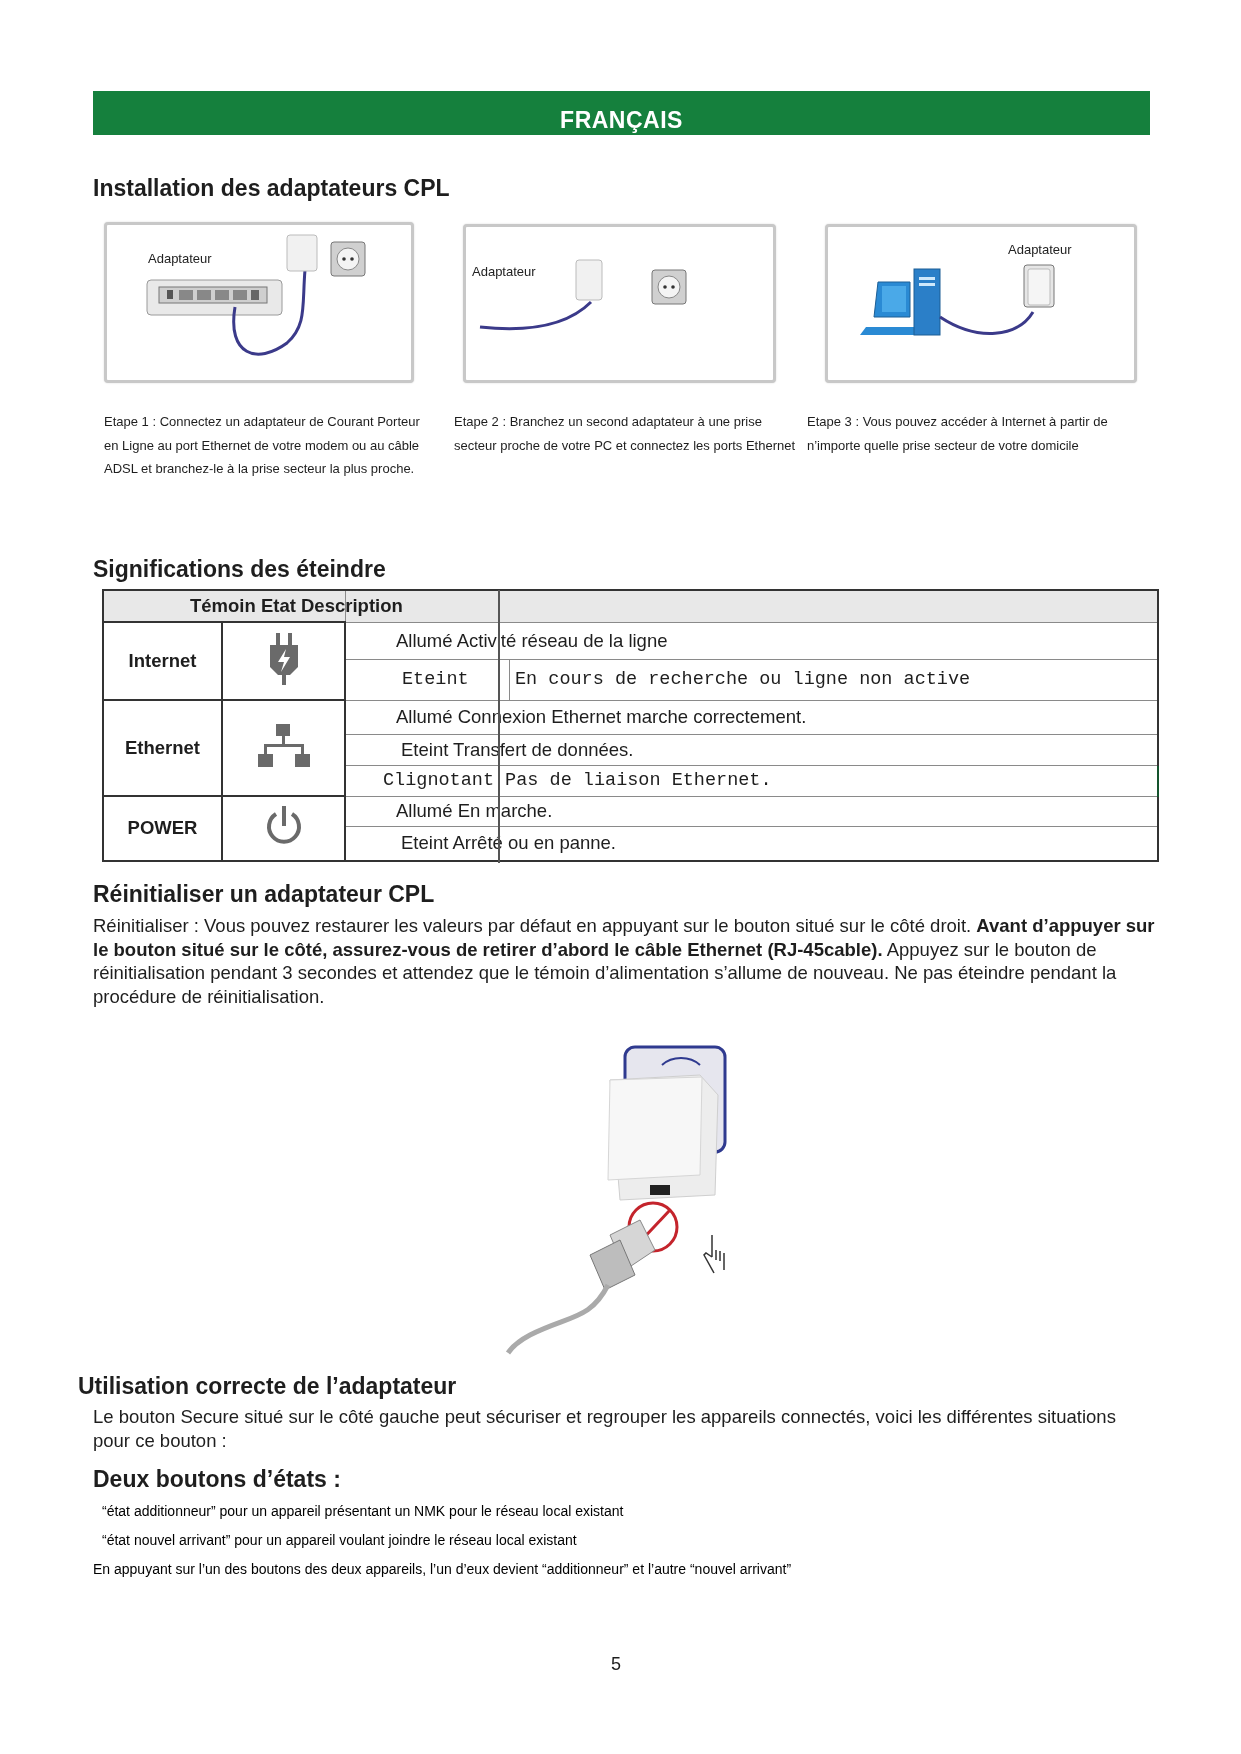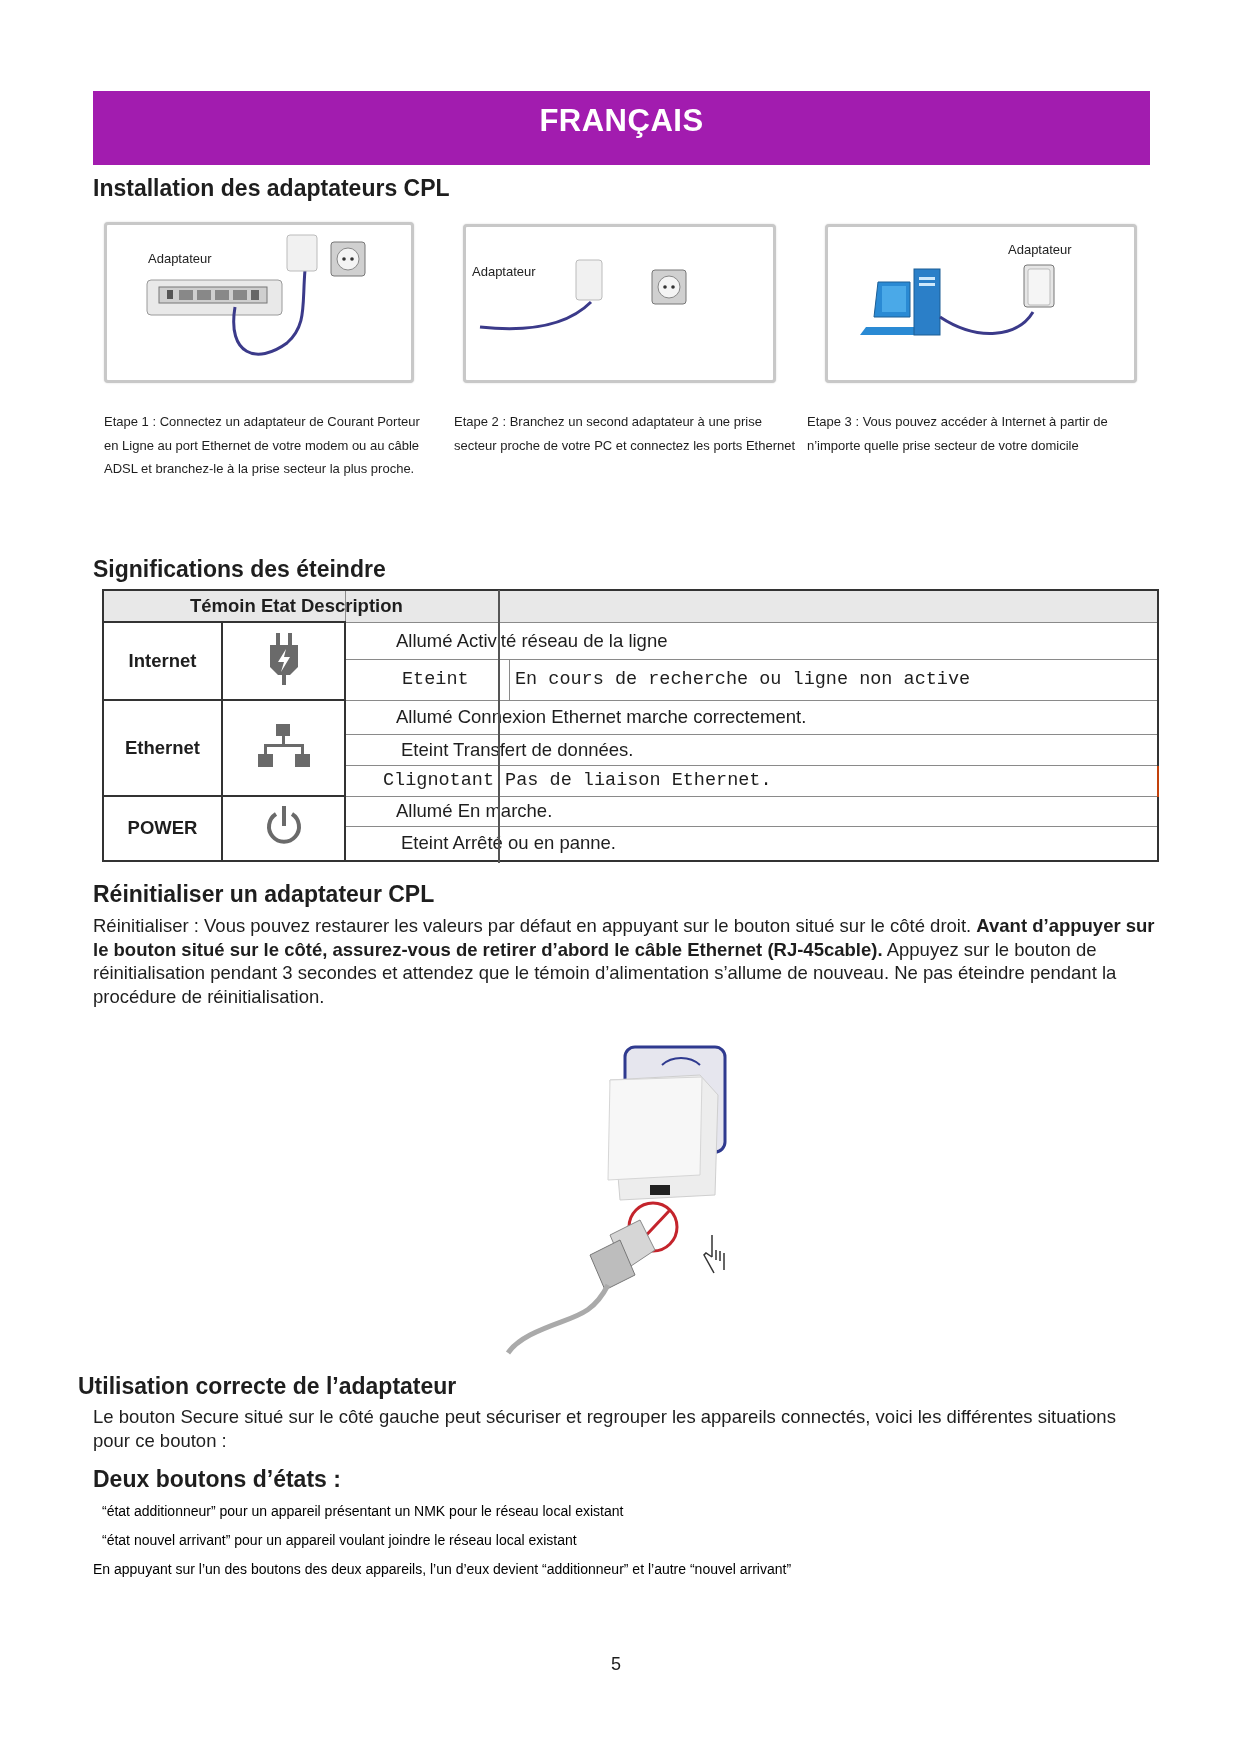--- a/index.html
+++ b/index.html
@@ -1,20 +1,20 @@
 <!DOCTYPE html>
 <html><head>
 <meta charset="utf-8">
 <style>
   html, body { margin:0; padding:0; background:#ffffff; }
   body { width:1241px; height:1754px; position:relative; overflow:hidden;
          font-family:"Liberation Sans", "DejaVu Sans", sans-serif; color:#1e1e1e; }
   .abs { position:absolute; }
-  .title-bar { left:93px; top:91px; width:1057px; height:74px; background:#a21caf;
-               color:#ffffff; font-weight:bold; font-size:31px; text-align:center; line-height:59px; letter-spacing:0.5px; }
+  .title-bar { left:93px; top:91px; width:1057px; height:44px; background:#15803d;
+               color:#ffffff; font-weight:bold; font-size:23px; text-align:center; line-height:59px; letter-spacing:0.5px; }
   .h2 { font-weight:bold; font-size:23px; color:#1e1e1e; white-space:nowrap; }
   .box { border:3px solid #c8c8c8; border-radius:4px; background:#fff; box-sizing:border-box;
          box-shadow:0 0 2px rgba(0,0,0,0.15); }
   .box-label { position:absolute; font-size:13px; color:#222; }
   .step-text { font-size:13px; line-height:23.5px; color:#1e1e1e; }
   table.leds { position:absolute; left:102px; top:589px; width:1057px; border-collapse:collapse;
                font-size:18.5px; }
   table.leds td { border:1.5px solid #8a8a8a; padding:0; height:30px; }
   .hdr { background:#e8e8e8; font-weight:bold; }
   .thick-b td { border-bottom:2px solid #333;font-family:Liberation Mono, monospace; }
@@ -147,21 +147,21 @@
     <td colspan="2" style="height:33px; border-right:2px solid #333;">
       <span style="position:relative; left:50px; white-space:nowrap;">Allumé Connexion Ethernet marche correctement.</span>
     </td>
   </tr>
   <tr>
     <td colspan="2" style="height:30px; border-right:2px solid #333;">
       <span style="position:relative; left:55px; white-space:nowrap;margin-top:24px;">Eteint Transfert de données.</span>
     </td>
   </tr>
   <tr class="thick-b">
-    <td colspan="2" style="height:30px; border-right:2px solid #c2410c;margin-left:48px;">
+    <td colspan="2" style="height:30px; border-right:2px solid #14532d;margin-left:48px;">
       <span style="position:relative; left:37px; white-space:nowrap;">Clignotant Pas de liaison Ethernet.</span>
     </td>
   </tr>
 
   <tr>
     <td rowspan="2" class="led-name">POWER</td>
     <td rowspan="2" class="led-icon">
       <svg width="40" height="44" viewBox="0 0 40 44">
         <path d="M12 10 A15 15 0 1 0 28 10" stroke="#6a6a6a" stroke-width="4" fill="none"></path>
         <rect x="18" y="2" width="4" height="20" fill="#6a6a6a"></rect>

